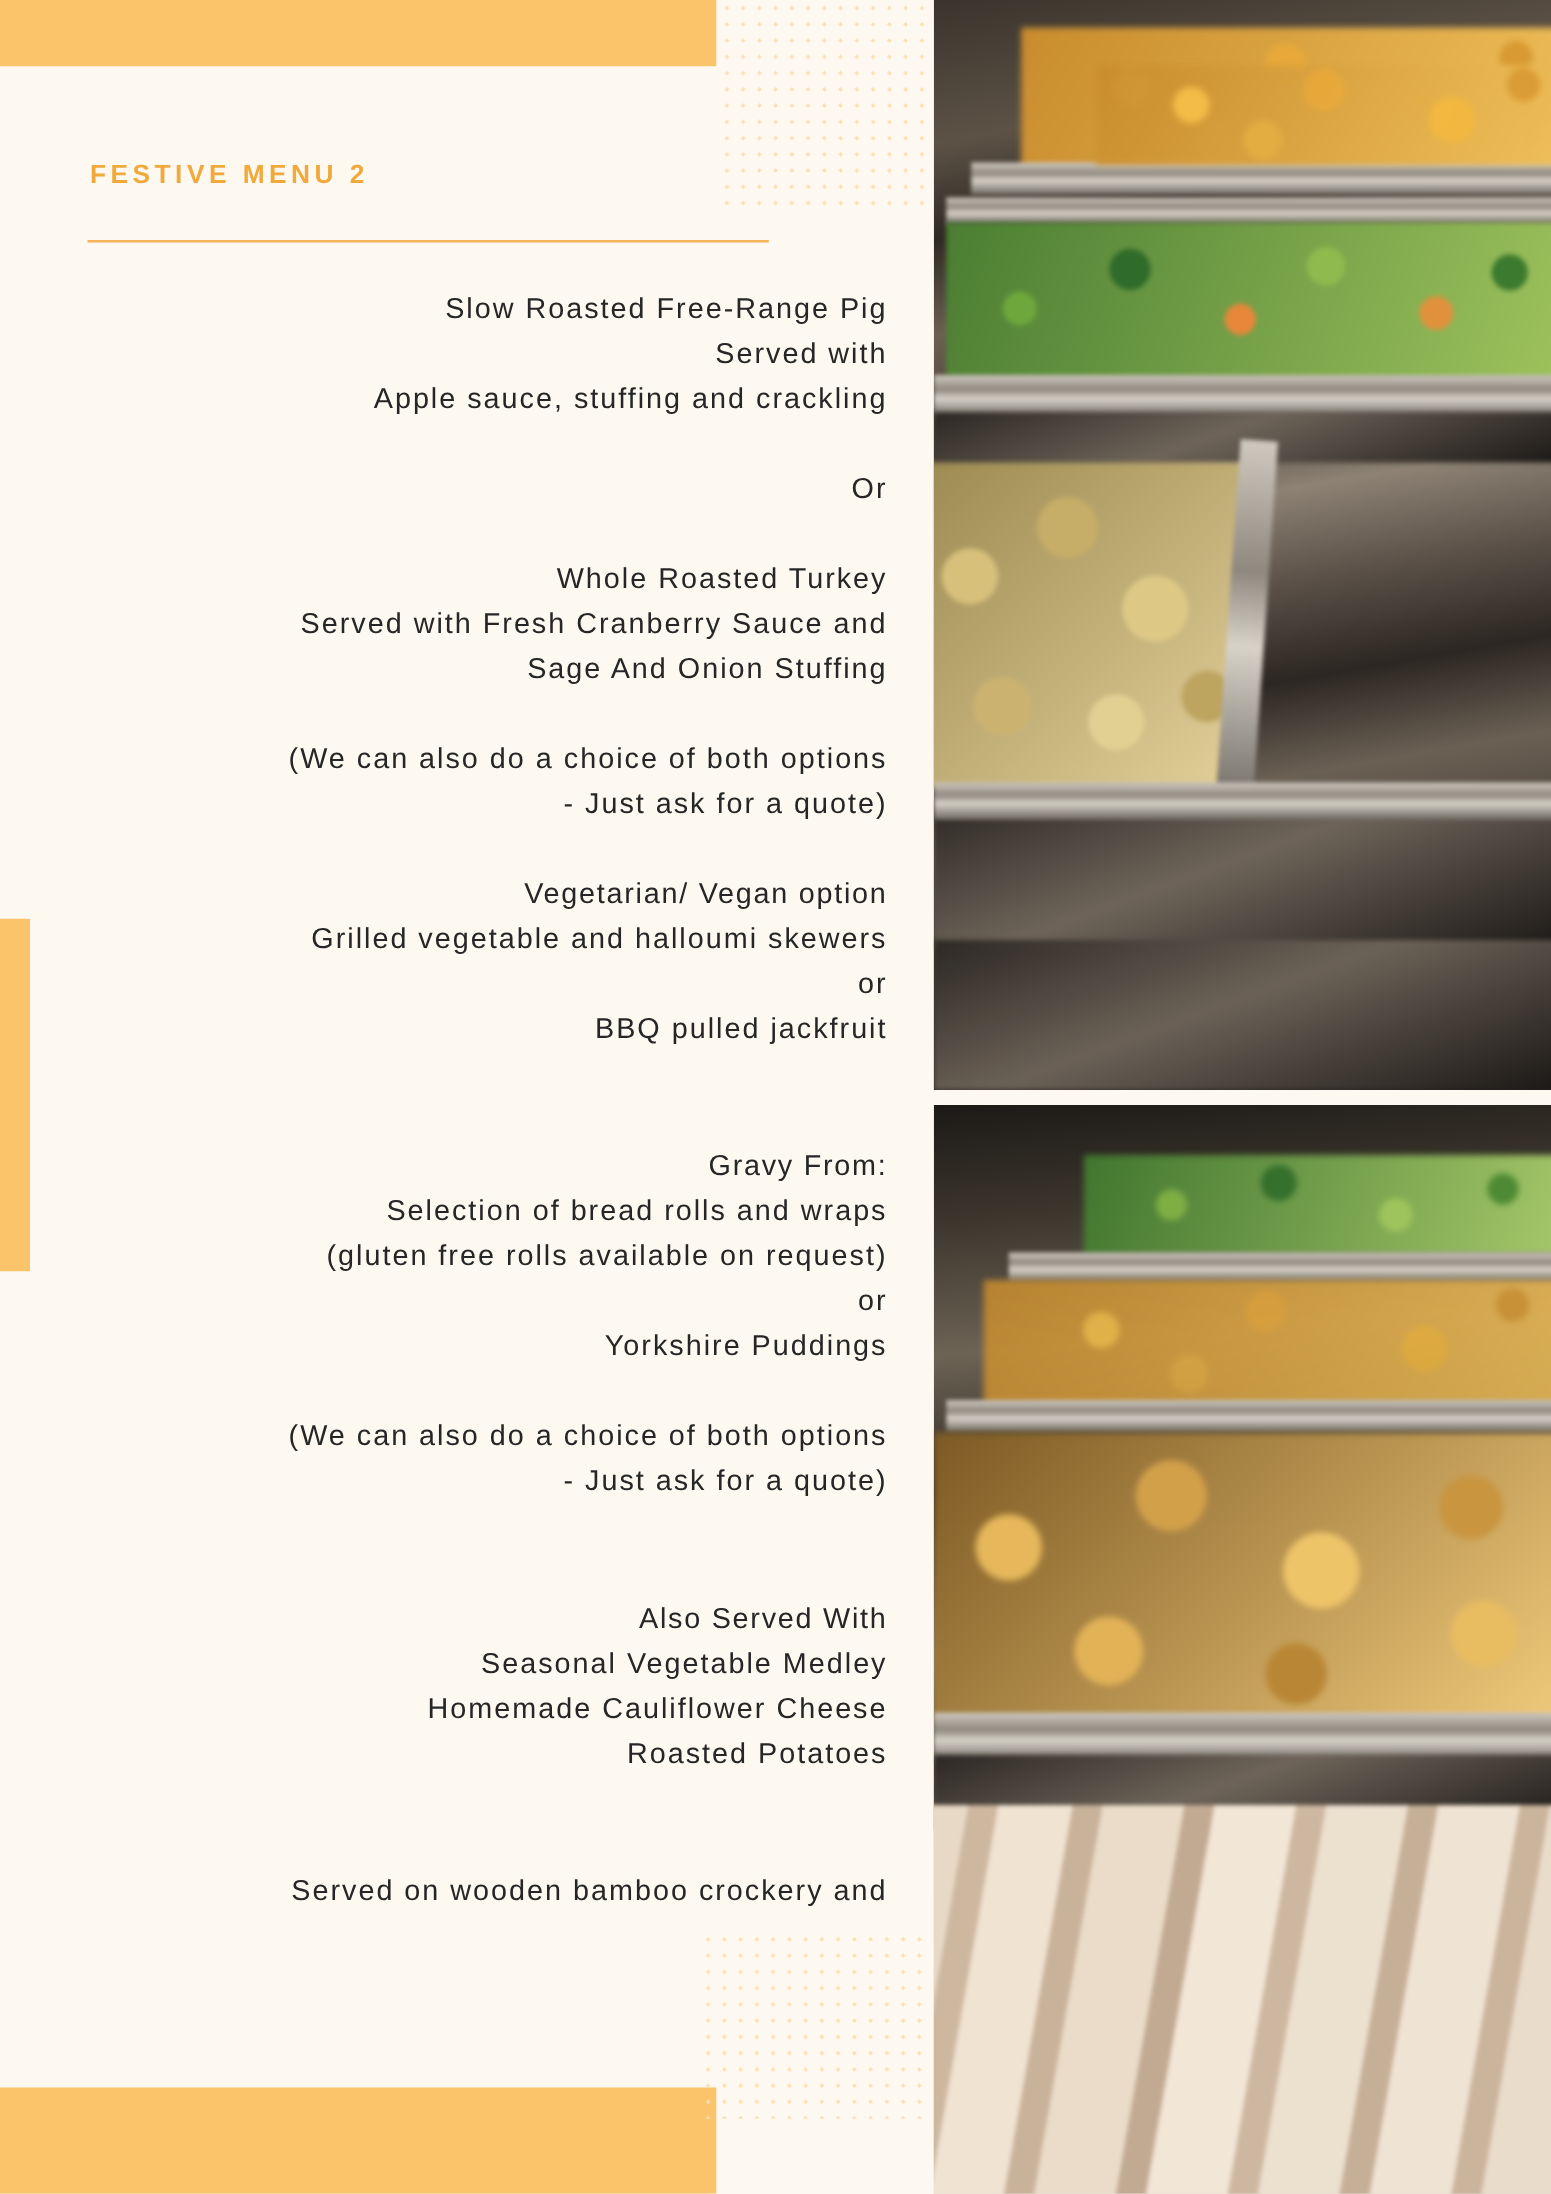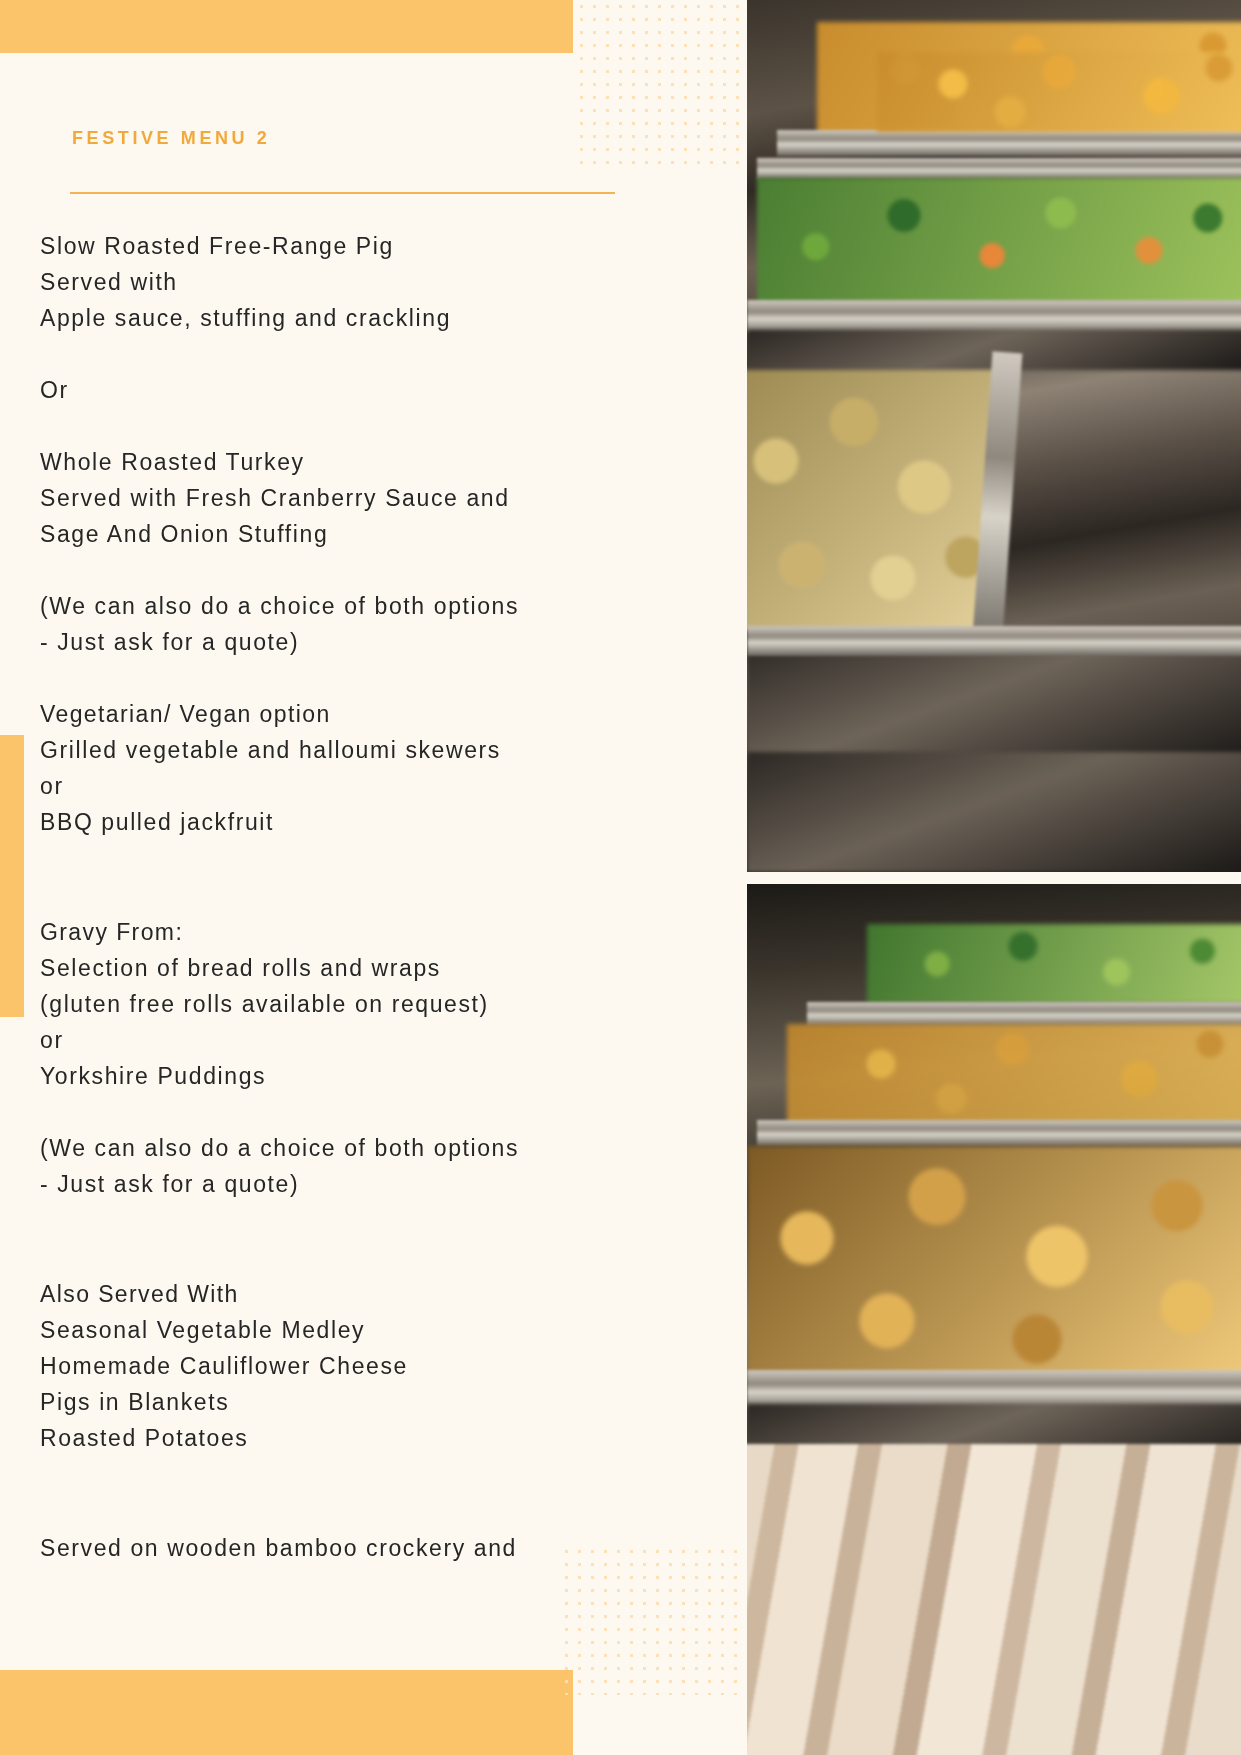--- a/index.html
+++ b/index.html
@@ -75,40 +75,40 @@
     width: 748px;
     height: 1755px;
     box-sizing: border-box;
     padding: 0 60px;
   }
 
   .menu-title {
     position: absolute;
     left: 72px;
     top: 128px;
-    font-size: 18px;
+    font-size: 21px;
     font-weight: bold;
     letter-spacing: 3.6px;
     color: #f2a93b;
   }
   .title-rule {
     position: absolute;
     left: 70px;
     top: 192px;
     width: 545px;
     height: 2px;
     background: #f4b357;
   }
 
   .body-col {
     position: absolute;
     left: 40px;
     top: 228px;
     width: 670px;
-    text-align: left;
+    text-align: right;
     color: #2a2a2a;
   }
 
   .line {
     font-size: 23px;
     line-height: 36px;
     letter-spacing: 1.6px;
     color: #262626;
     white-space: pre-wrap;
   }
@@ -289,21 +289,20 @@
         <div class="spacer-sm"></div>
         <div>
           <div class="line">(We can also do a choice of both options</div>
           <div class="line">- Just ask for a quote)</div>
         </div>
         <div class="spacer-lg"></div>
         <div>
           <div class="line bold">Also Served With</div>
           <div class="line">Seasonal Vegetable Medley</div>
           <div class="line">Homemade Cauliflower Cheese</div>
-          <div class="line">Pigs in Blankets</div>
           <div class="line">Roasted Potatoes</div>
         </div>
         <div class="spacer-lg"></div>
         <div>
           <div class="line">Served on wooden bamboo crockery and</div>
         </div>
       </div>
   </div>
 
   <div class="photos">

